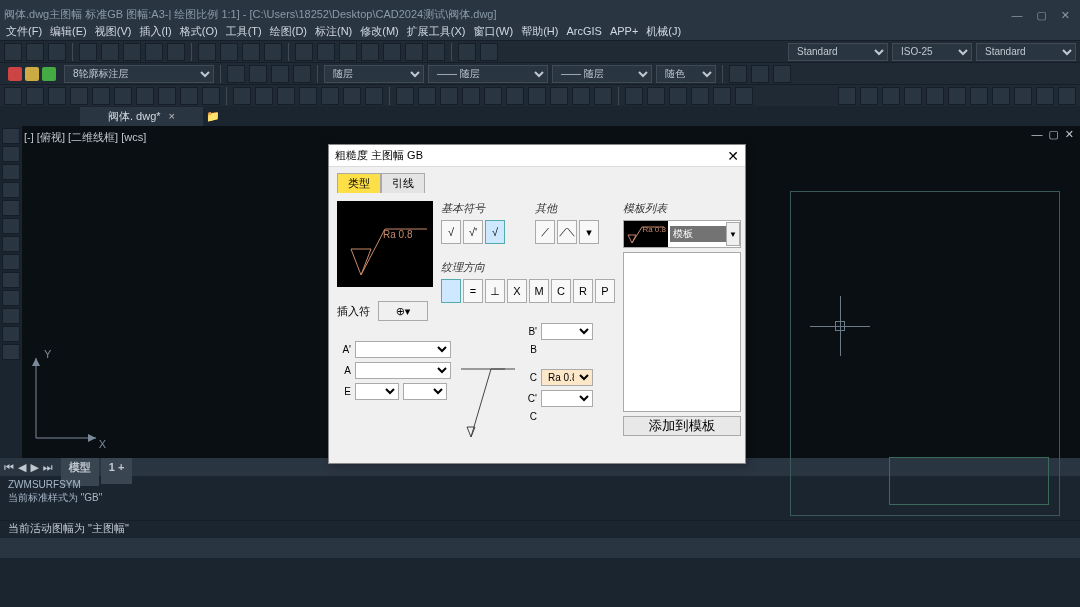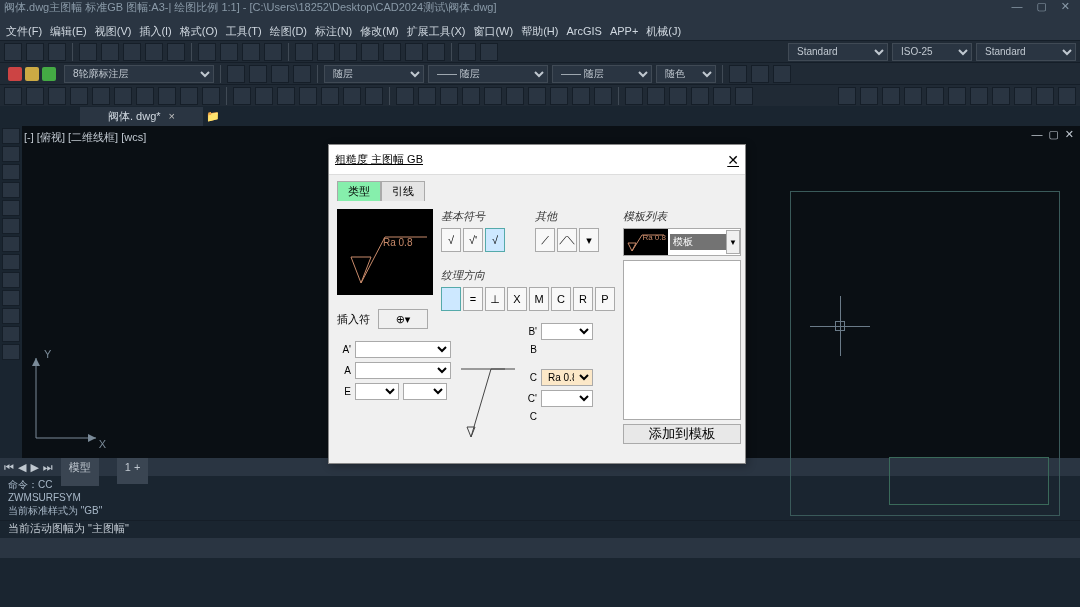--- a/index.html
+++ b/index.html
@@ -10,21 +10,21 @@
   color: #c0c8d0;
   width: 1080px;
   height: 607px;
   overflow: hidden;
   position: relative;
 }
 .titlebar {
   background: #2a3542;
   height: 22px;
   display: flex;
-  align-items: flex-start;
+  align-items: flex-end;
   padding: 0 4px;
   color: #8a9aa8;
   justify-content: space-between;
 }
 .titlebar .win-controls { display: flex; gap: 14px; padding-right: 6px; color: #8a9aa8; }
 .menubar {
   background: #2a3542;
   height: 18px;
   display: flex;
   align-items: center;
@@ -100,21 +100,22 @@
 .model-tabs {
   background: #2a3542;
   height: 18px;
   display: flex;
   align-items: center;
   padding: 0 4px;
 }
 .model-tabs .tab {
   background: #3a4552;
   padding: 11px 8px;
-  margin-right: 18px;
+  margin-right: 2px;
+  font-weight: bold;
 }
 .cmdline {
   background: #1a2530;
   height: 44px;
   padding: 2px 8px;
   color: #a8b8c8;
   font-size: 10px;
   line-height: 13px;
 }
 .cmdinput {
@@ -174,43 +175,42 @@
   top: 144px;
   width: 418px;
   height: 320px;
   background: #f0f0f0;
   border: 1px solid #888;
   box-shadow: 2px 2px 8px rgba(0,0,0,0.3);
   color: #000;
 }
 .dlg-title {
   background: #fff;
-  height: 30px;
+  height: 22px;
   display: flex;
   align-items: center;
   justify-content: space-between;
   padding: 0 6px;
   border-bottom: 1px solid #ddd;
-  text-decoration: underline;
 }
 .dlg-title .closebtn { cursor: pointer; font-size: 14px; }
 .dlg-tabs {
   display: flex;
   padding: 6px 8px 0 8px;
   gap: 0;
 }
 .dlg-tabs .tab {
   padding: 2px 10px;
   background: #e4e4e4;
   border: 1px solid #aaa;
   border-bottom: none;
   cursor: pointer;
 }
 .dlg-tabs .tab.active {
-  background: #86efac;
+  background: #fde047;
 }
 .dlg-body {
   padding: 8px;
   display: flex;
   gap: 8px;
 }
 .preview-box {
   width: 96px;
   height: 86px;
   background: #000;
@@ -518,21 +518,20 @@
 <div class="model-tabs">
   <span style="margin-right:4px">⏮</span>
   <span style="margin-right:4px">◀</span>
   <span style="margin-right:4px">▶</span>
   <span style="margin-right:8px">⏭</span>
   <div class="tab">模型</div>
   <div class="tab">1    +</div>
 </div>
 
 <div class="cmdline">
-  <div>命令：CC</div>
   <div>ZWMSURFSYM</div>
   <div>当前标准样式为 "GB"</div>
 </div>
 <div class="cmdinput">
   <span>当前活动图幅为 "主图幅"</span>
 </div>
 
 <div class="statusbar">
   
   

